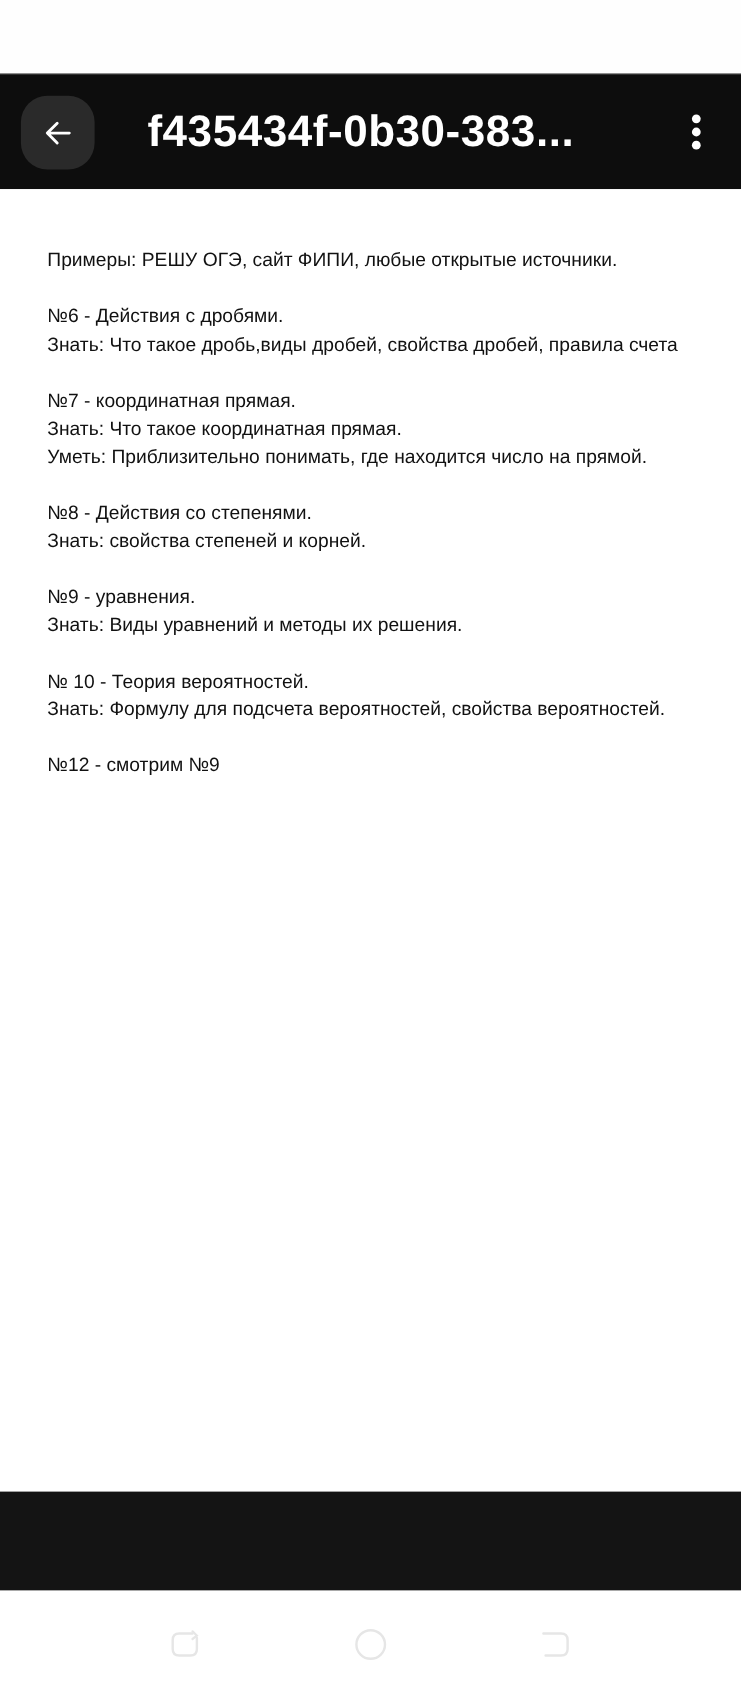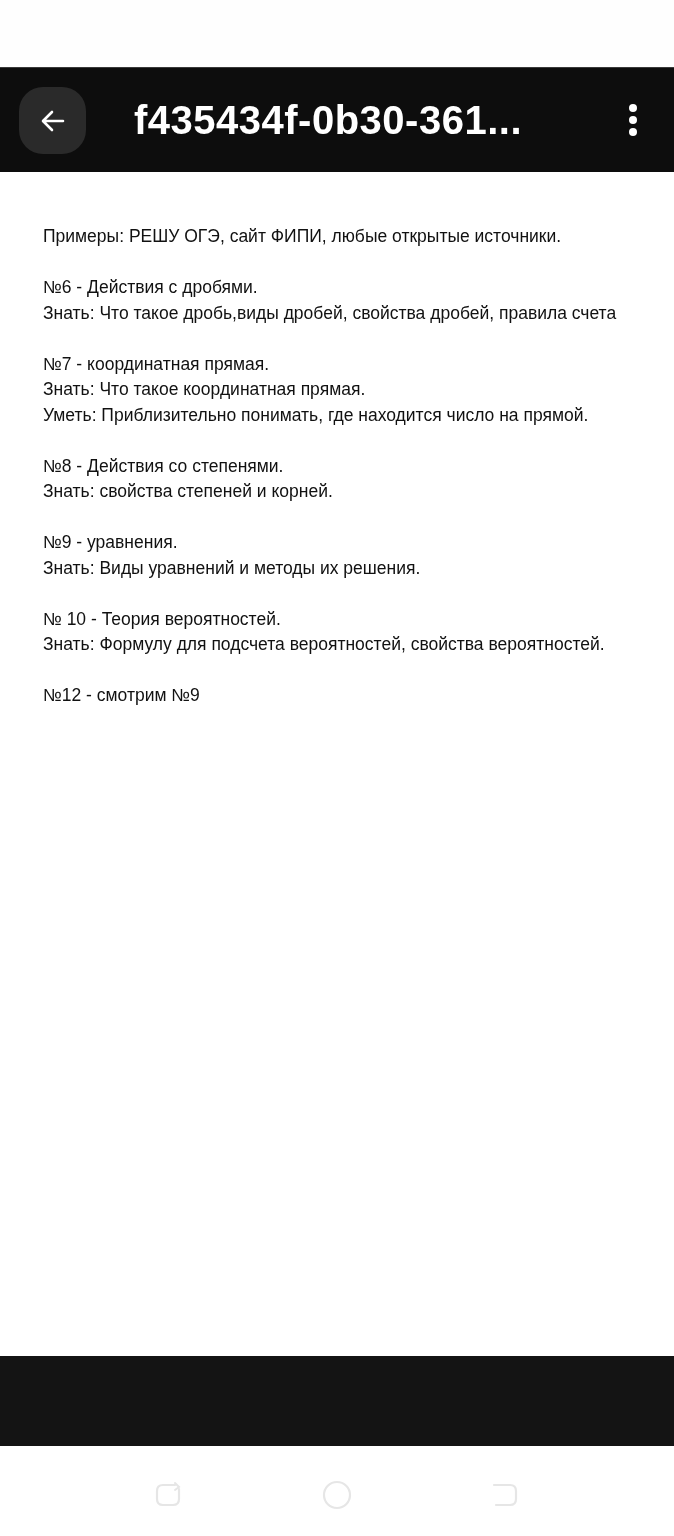--- a/index.html
+++ b/index.html
@@ -117,21 +117,21 @@
 <body>
 
 <div class="status-bar"></div>
 
 <header class="app-header">
   <div class="back-button">
     <svg width="28" height="28" viewBox="0 0 28 28">
       <path d="M24 14 H5 M13 5 L4 14 L13 23" fill="none" stroke="#ffffff" stroke-width="2.6" stroke-linecap="round" stroke-linejoin="round"></path>
     </svg>
   </div>
-  <div class="doc-title">f435434f-0b30-361...</div>
+  <div class="doc-title">f435434f-0b30-383...</div>
   <div class="more-button">
     <span class="dot"></span>
     <span class="dot"></span>
     <span class="dot"></span>
   </div>
 </header>
 
 <main class="doc-viewport">
   <div class="doc-page">
     <div class="doc-block">

